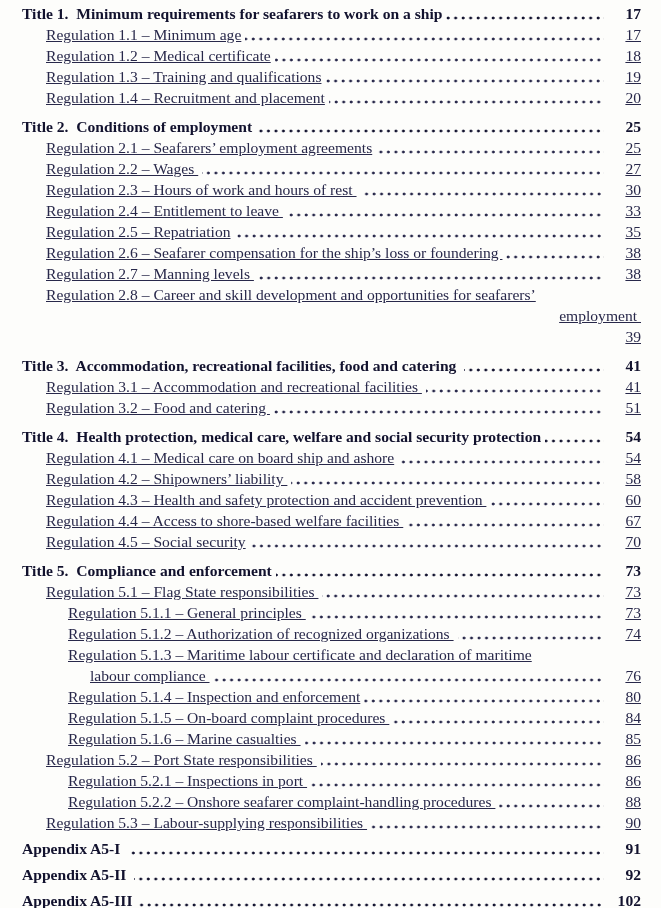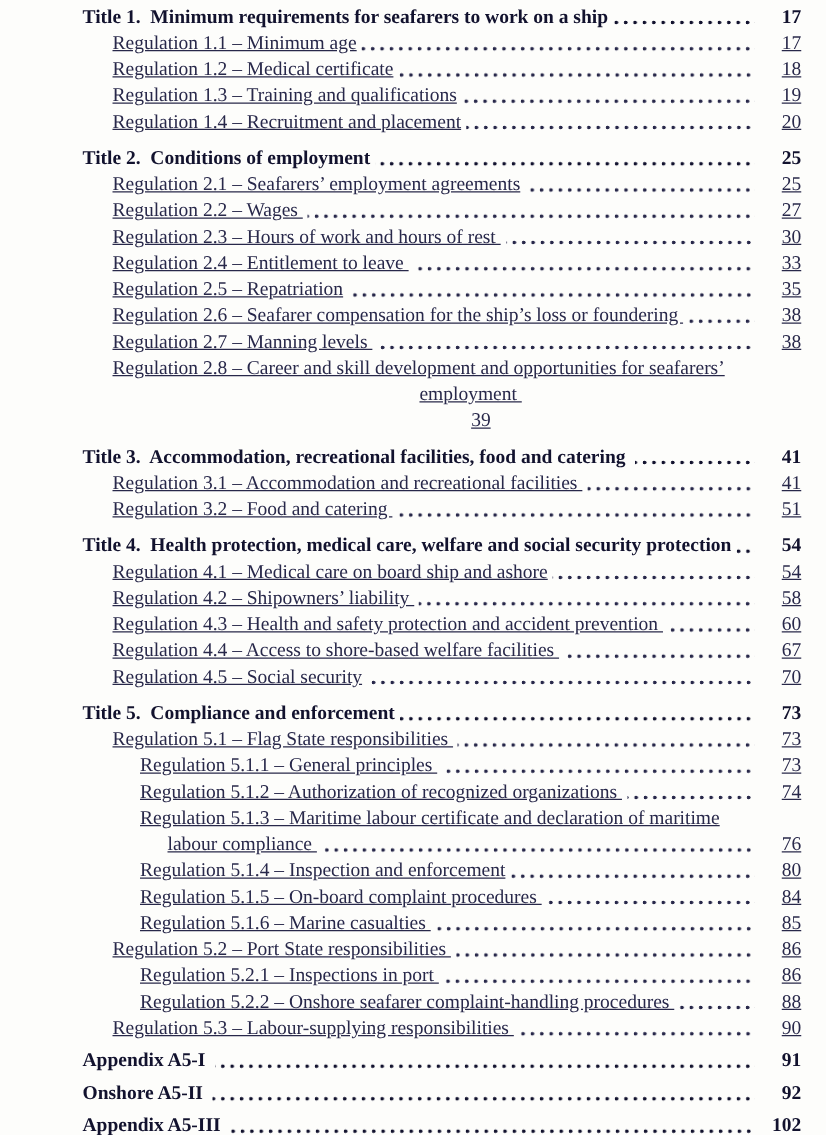--- a/index.html
+++ b/index.html
@@ -17,24 +17,23 @@
     padding: 3px 20px 0 22px;
     font-family: "Liberation Serif", "DejaVu Serif", serif;
     font-size: 15.6px;
     color: #26263f;
     overflow: hidden;
   }
   .toc { display: block; }
   .entry { display: block; }
   .line {
     display: flex;
-    align-items: center;
+    align-items: flex-end;
     line-height: 21px;
     white-space: pre;
-    margin-left: 44px;
   }
   .entry-text { flex: 0 0 auto; }
   .leader {
     flex: 1 1 auto;
     align-self: stretch;
     margin: 0 5px 0 4px;
     background-image: radial-gradient(circle at 2px 2px, currentColor 1.25px, transparent 1.7px);
     background-size: 7.5px 4px;
     background-position: right 0 bottom 4px;
     background-repeat: repeat-x;
@@ -351,21 +350,21 @@
   <div class="entry lvl-appendix">
     <div class="line line1">
       <span class="entry-text">Appendix A5-I </span>
       <span class="leader"></span>
       <span class="pagenum">91</span>
     </div>
   </div>
 
   <div class="entry lvl-appendix">
     <div class="line line1">
-      <span class="entry-text">Onshore A5-II </span>
+      <span class="entry-text">Appendix A5-II </span>
       <span class="leader"></span>
       <span class="pagenum">92</span>
     </div>
   </div>
 
   <div class="entry lvl-appendix">
     <div class="line line1">
       <span class="entry-text">Appendix A5-III</span>
       <span class="leader"></span>
       <span class="pagenum">102</span>

